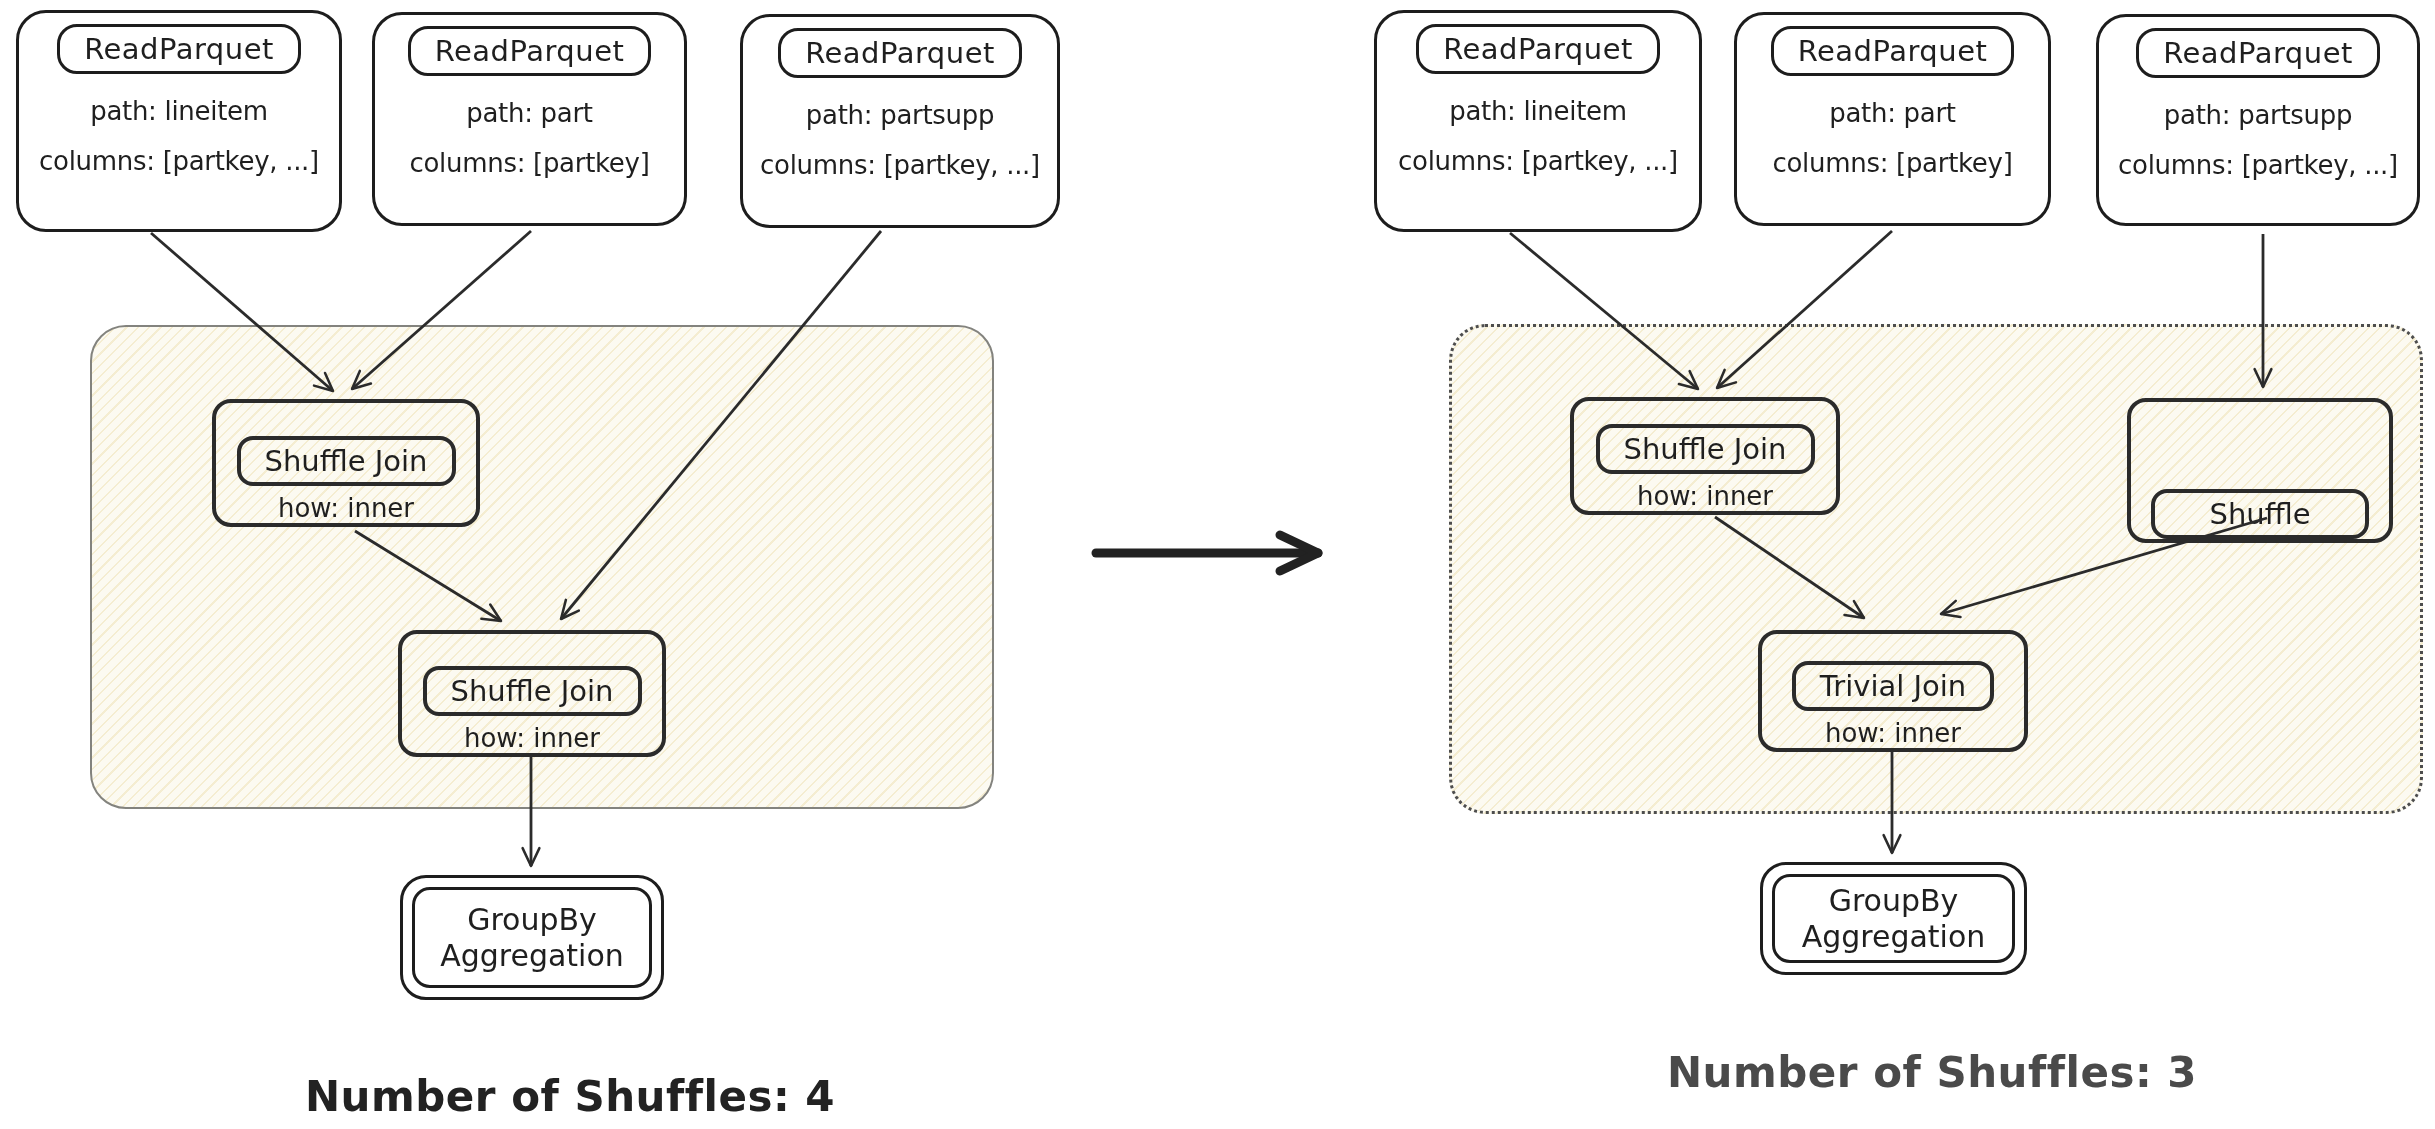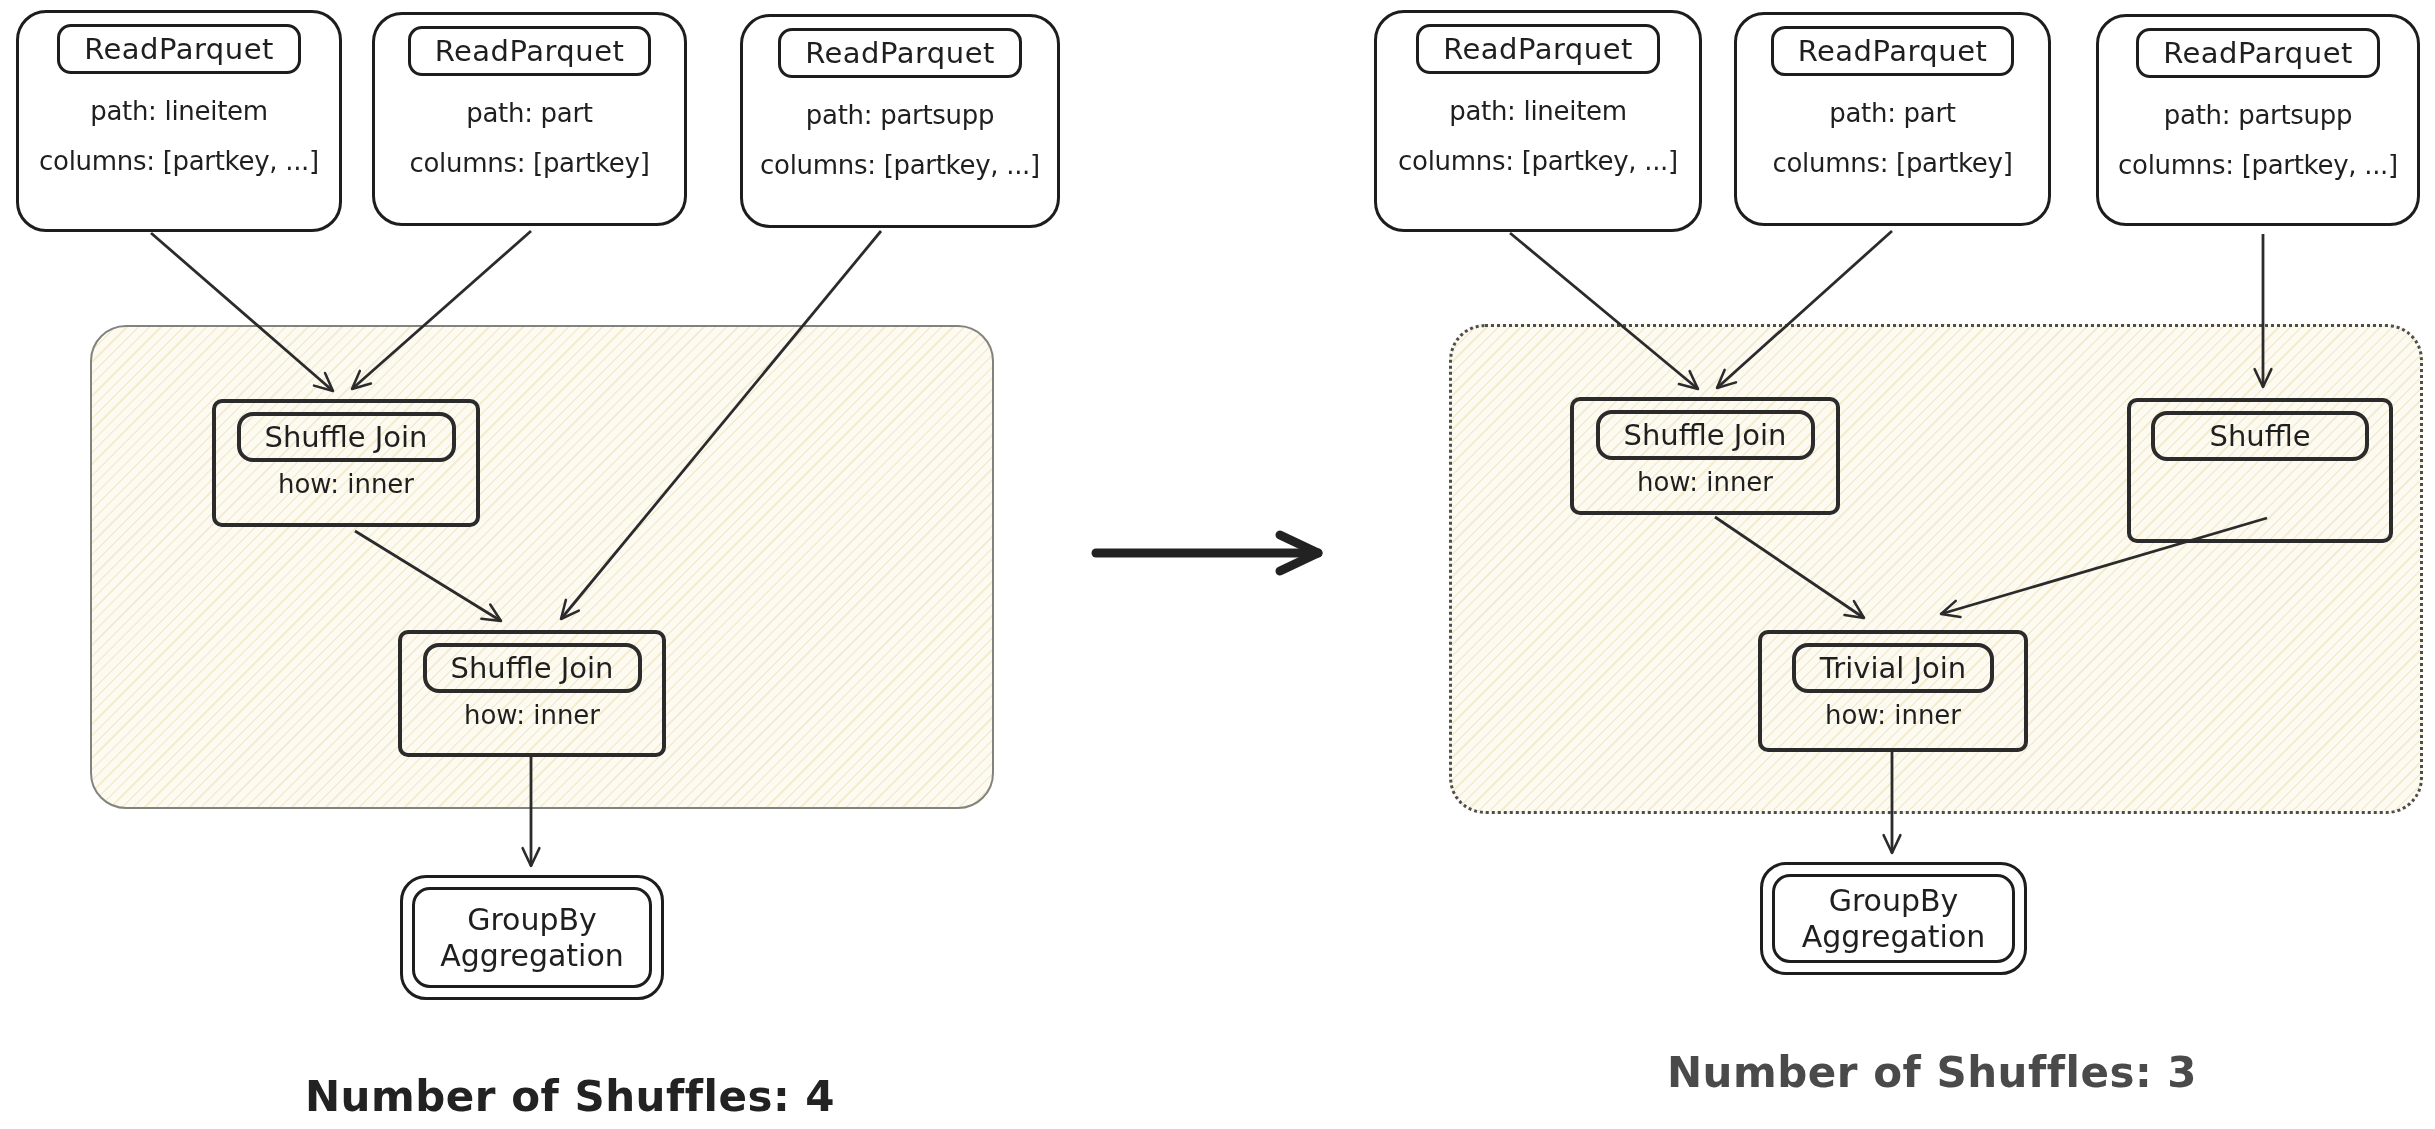--- a/index.html
+++ b/index.html
@@ -30,38 +30,39 @@
     position:absolute;
     background:#ffffff;
     border:3.5px solid #1d1d1d;
     border-radius:30px;
     display:flex; flex-direction:column; align-items:center;
     box-sizing:border-box;
   }
   .src-pill {
     margin-top:11px;
     border:3px solid #1d1d1d;
-    border-radius:14px;
+    border-radius:20px;
     padding:5px 24px;
     font-size:29px;
     letter-spacing:0.5px;
     white-space:nowrap;
   }
   .src-line { font-size:26px; white-space:nowrap; letter-spacing:-0.3px; }
   .src-line.path-line    { margin-top:22px; }
   .src-line.columns-line { margin-top:20px;text-align:right; }
 
   
   .op-node {
     position:absolute;
     background:transparent;
     border:4.5px solid #2b2b2b;
-    border-radius:10px;
+    border-radius:19px;
     display:flex; flex-direction:column; align-items:center;
     box-sizing:border-box;
+    justify-content:flex-end;
   }
   .op-pill {
     margin-top:9px;
     border:4px solid #2b2b2b;
     border-radius:16px;
     padding:4px 24px;
     font-size:29px;
     min-width:160px;
     text-align:center;
     white-space:nowrap;

